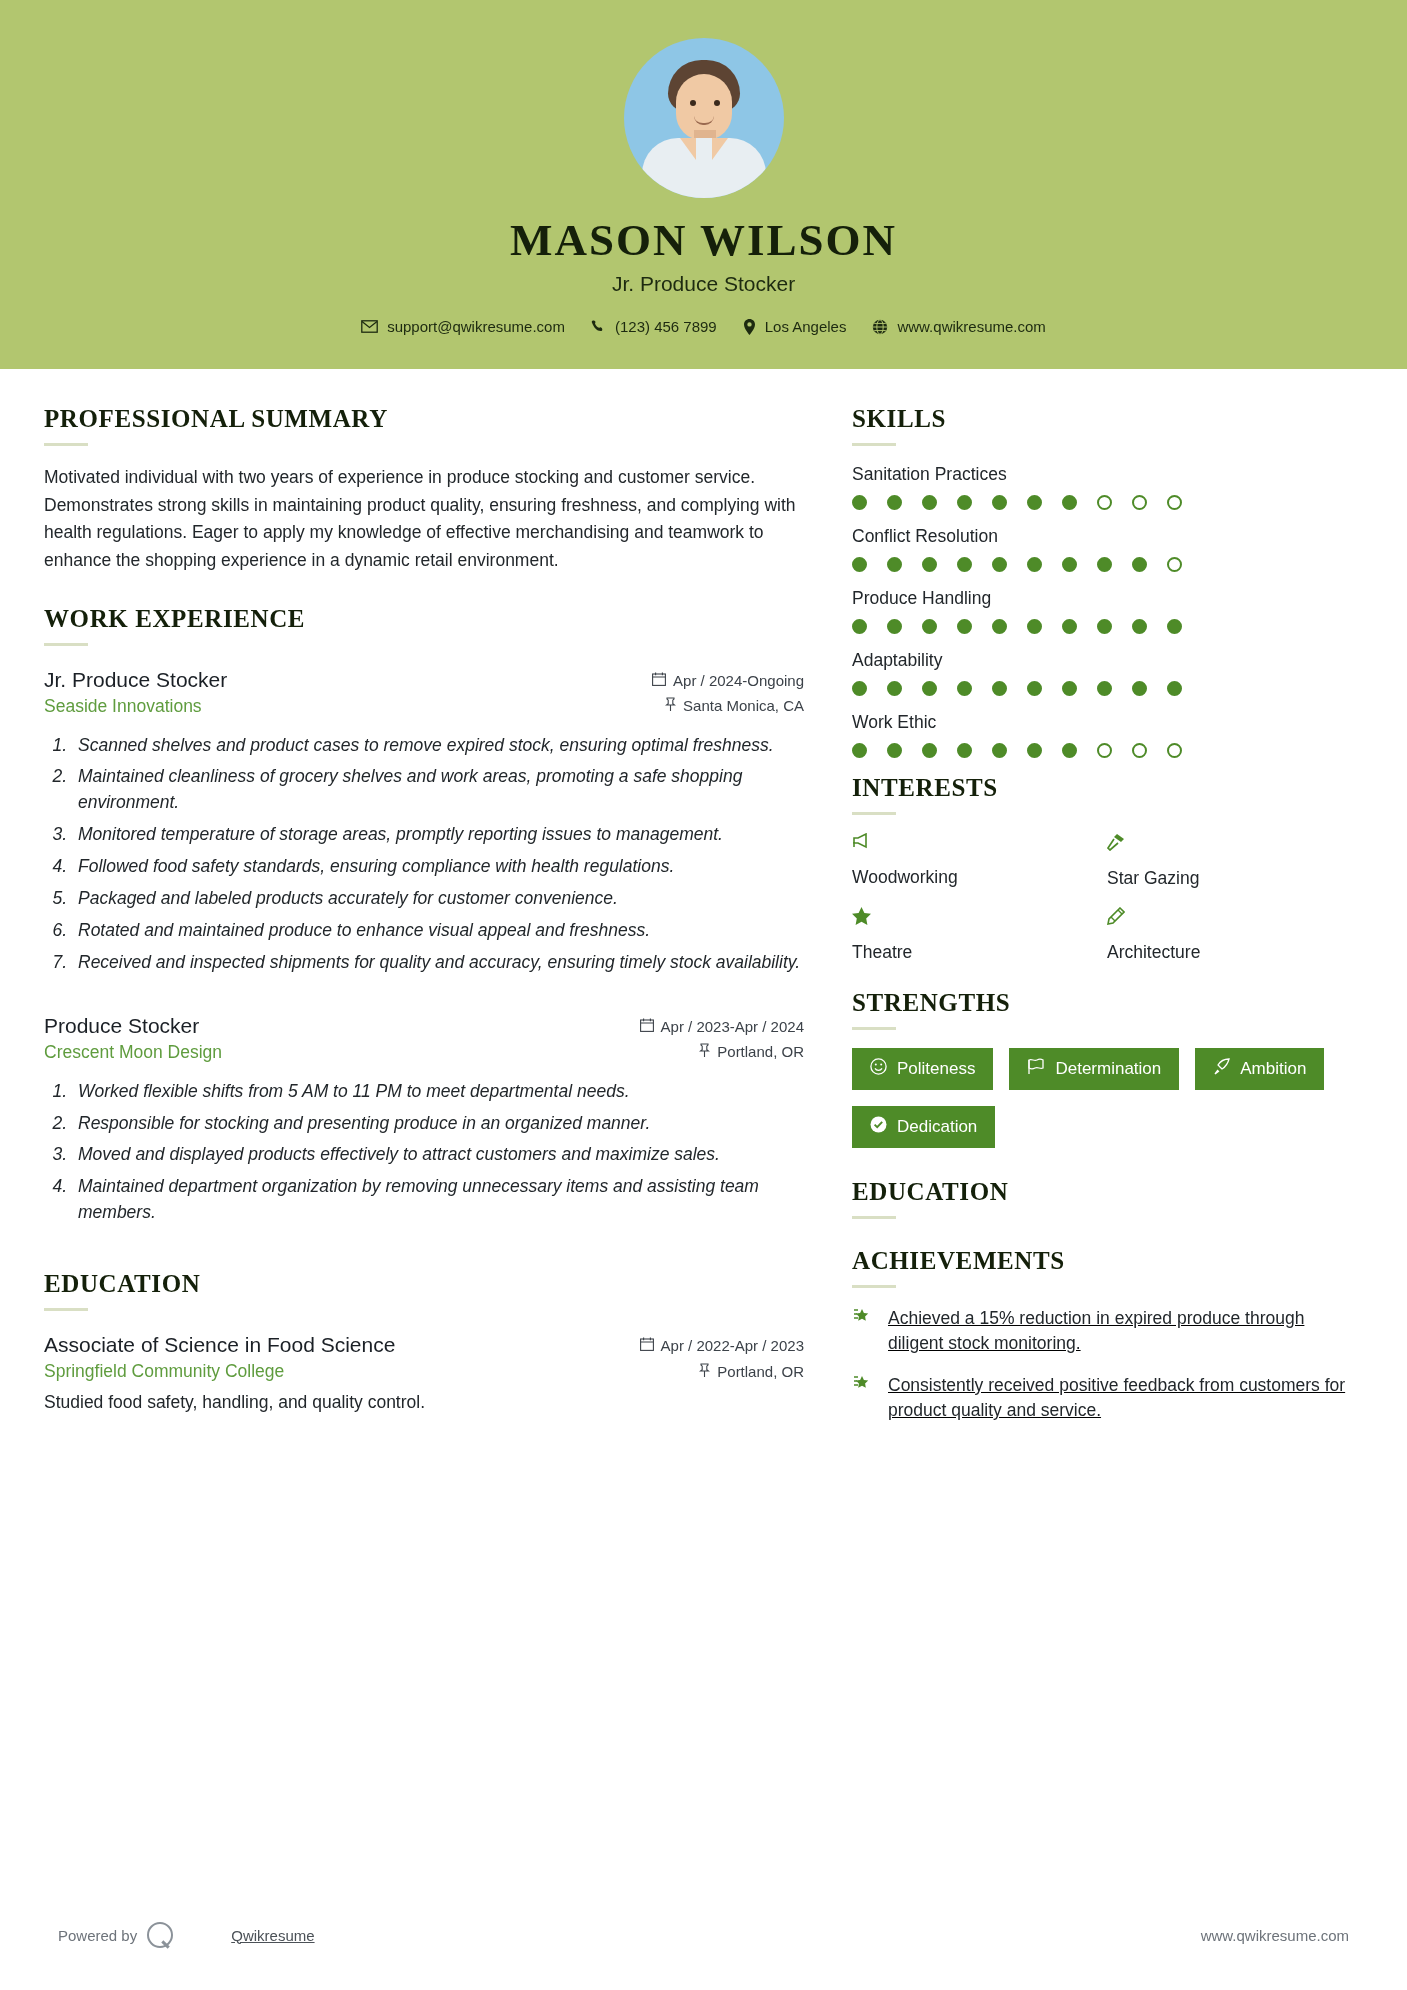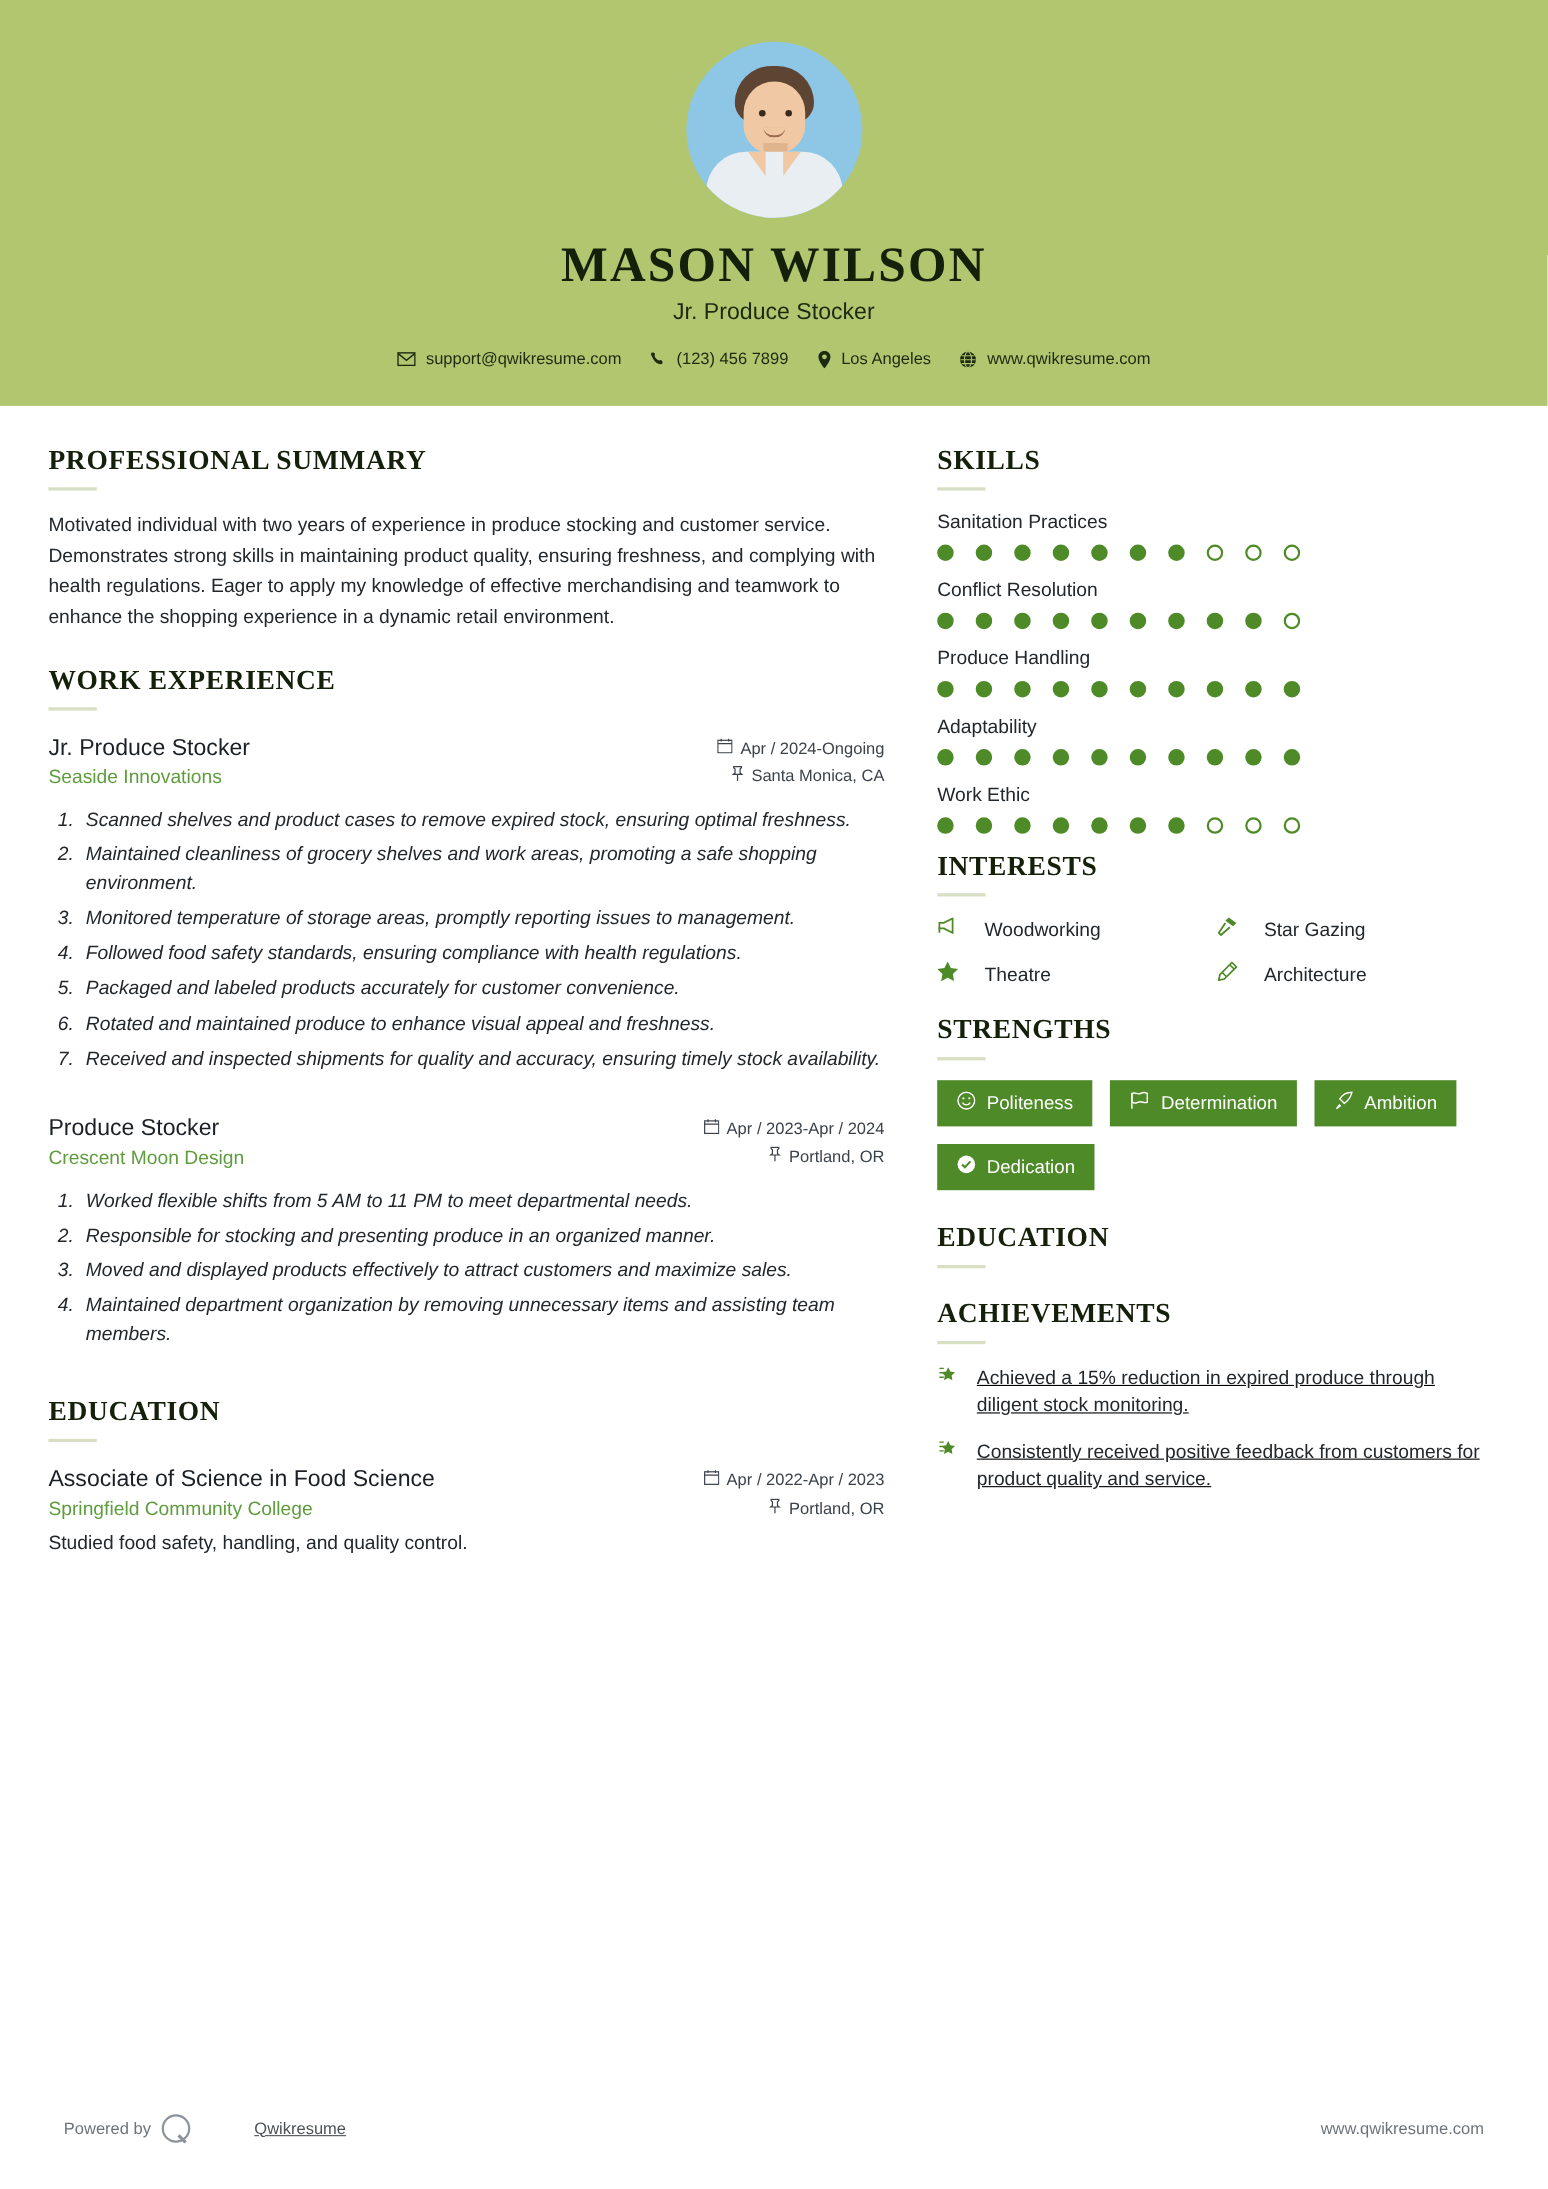--- a/index.html
+++ b/index.html
@@ -133,21 +133,21 @@
 
   
   .skill { margin-bottom: 4px; }
   .skill-name { font-size: 17.5px; color: #22272b; margin-bottom: 10px; }
   .dots { display: flex; gap: 20px; margin-bottom: 16px; }
   .dot { width: 15px; height: 15px; border-radius: 50%; border: 2px solid #4e8b28; }
   .dot.on { background: #4e8b28; }
 
   
   .interests { display: grid; grid-template-columns: 1fr 1fr; row-gap: 18px; margin-bottom: 26px; }
-  .interest { display: flex; align-items: flex-end; gap: 24px; font-size: 17.5px; color: #22272b; }
+  .interest { display: flex; align-items: flex-start; gap: 12px; font-size: 17.5px; color: #22272b; flex-direction: column; }
 
   
   .strengths { display: flex; flex-wrap: wrap; gap: 16px; margin-bottom: 30px; }
   .chip {
     background: #4e8b28; color: #fff;
     padding: 10px 18px; font-size: 17px;
     display: flex; align-items: center; gap: 10px;
   }
 
   

